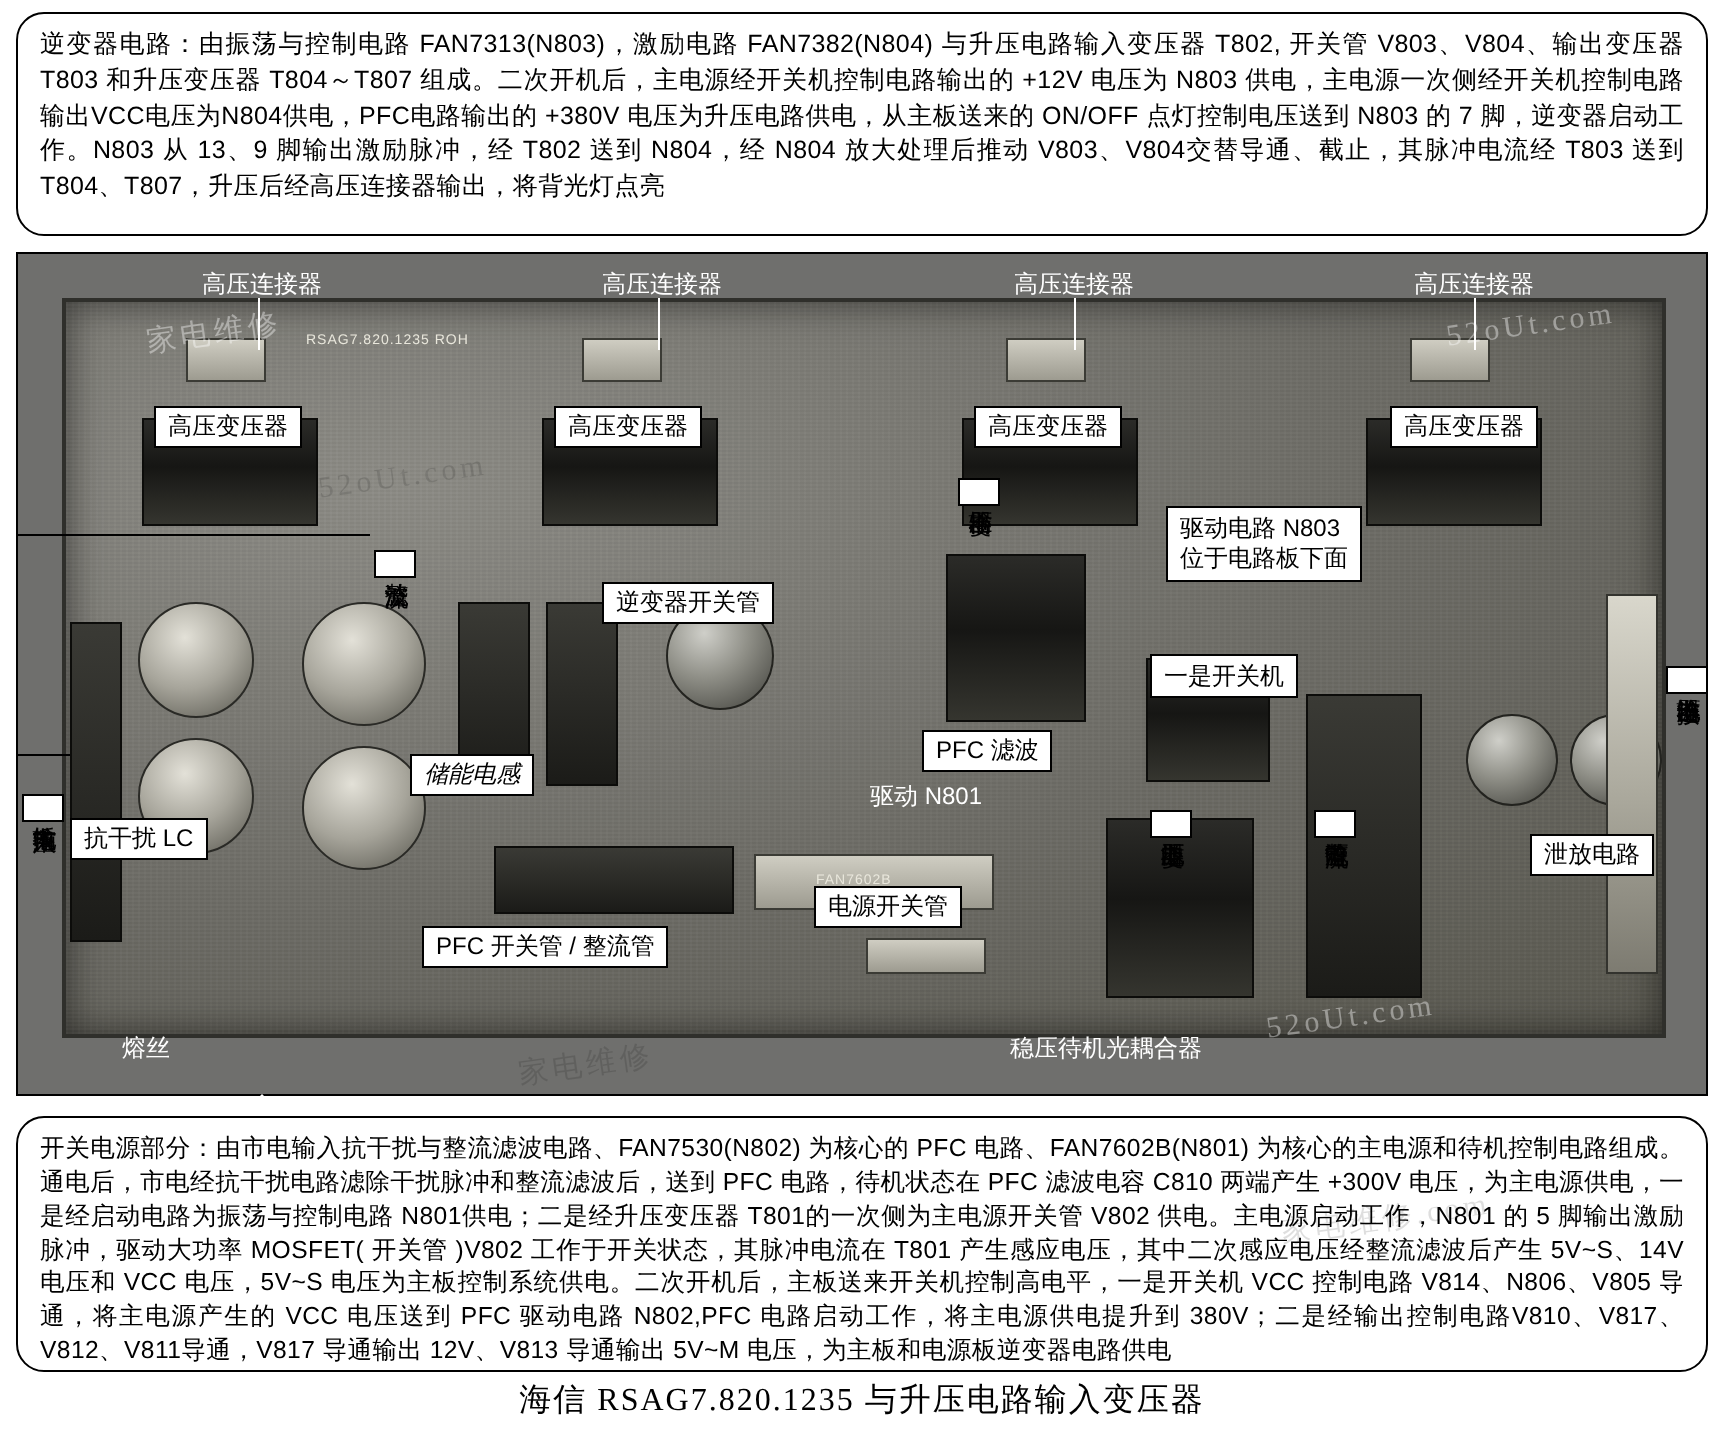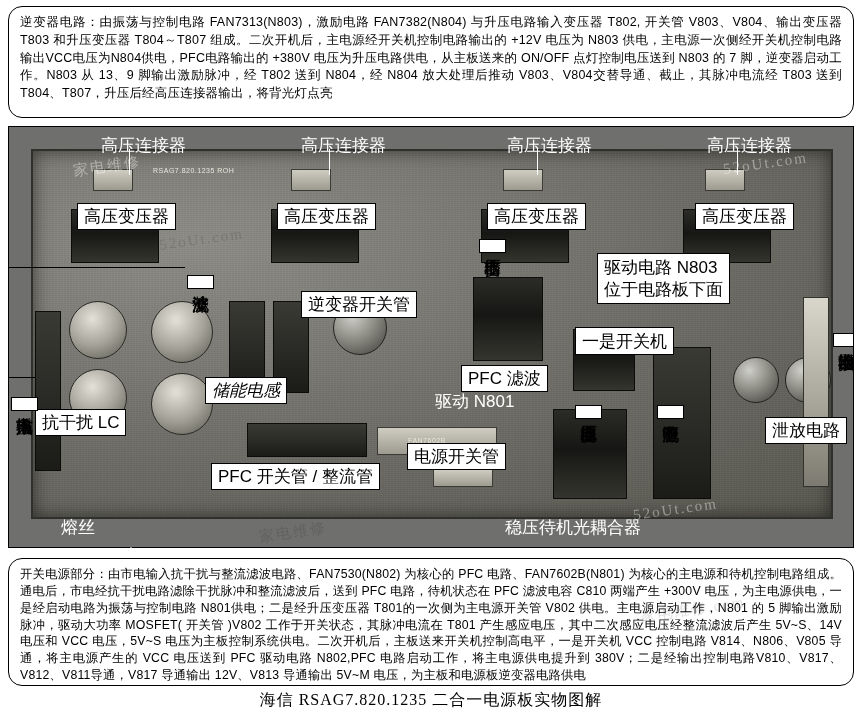--- a/index.html
+++ b/index.html
@@ -52,21 +52,21 @@
   .cap{background:radial-gradient(circle at 35% 28%,#cfcfc9 0%,#8e8e86 45%,#3d3d38 100%);border-radius:50%;border:1px solid #23231f;}
   .coil{background:radial-gradient(circle at 40% 30%,#e3e1d8 0%,#a6a49a 50%,#55544c 100%);border-radius:50%;border:1px solid #2a2a26;}
   .blk{background:linear-gradient(180deg,#3a3a35 0%,#1b1b18 100%);border:1px solid #0c0c0a;}
   .lite{background:linear-gradient(180deg,#cfcdc2 0%,#9d9b90 100%);border:1px solid #3b3b35;}
   .conn{background:linear-gradient(180deg,#d9d7cc 0%,#a9a79b 55%,#7d7b71 100%);border:1px solid #33332e;}
   .silk{position:absolute;color:#e9e7dc;font-size:7px;letter-spacing:.5px;}
 
   
   .lbl{
     position:absolute;background:#fff;border:1.2px solid #000;
-    font-size:17px;line-height:1.15;padding:2.5px 6px;white-space:nowrap;
+    font-size:12px;line-height:1.15;padding:2.5px 6px;white-space:nowrap;
     box-sizing:border-box;z-index:8;
   }
   .lbl.v{ writing-mode:vertical-rl; text-orientation:upright; padding:6px 2.5px; }
   .lbl.plain{border:none;background:transparent;}
   .ln{position:absolute;background:#000;z-index:7;}
   .ln.h{height:1.2px;}
   .ln.v{width:1.2px;}
 
   
   .wm{position:absolute;color:rgba(255,255,255,.40);font-size:15px;letter-spacing:2px;
@@ -146,21 +146,21 @@
     <div class="lbl" style="left:478px;top:76px;">高压变压器</div>
     <div class="lbl" style="left:686px;top:76px;">高压变压器</div>
 
     <div class="ln h" style="left:0;top:140px;width:176px;background:#000;"></div>
     <div class="ln h" style="left:0;top:250px;width:26px;background:#000;"></div>
 
     <div class="lbl v" style="left:178px;top:148px;">整流滤波</div>
     <div class="lbl" style="left:248px;top:164px;margin-left:44px;">逆变器开关管</div>
     <div class="lbl v" style="left:470px;top:112px;">输出变压器</div>
 
-    <div class="lbl" style="left:588px;top:126px;white-space:pre-line;line-height:1.3;">驱动电路 N803
+    <div class="lbl" style="left:574px;top:126px;white-space:pre-line;line-height:1.3;">驱动电路 N803
 位于电路板下面</div>
 
     <div class="lbl" style="left:566px;top:200px;text-align:center;line-height:1.25;">一是开关机</div>
 
     <div class="lbl" style="left:452px;top:238px;">PFC 滤波</div>
     <div class="lbl" style="left:420px;top:262px;border:none;background:transparent;color:#fff;">驱动 N801</div>
 
     <div class="lbl" style="left:196px;top:250px;font-style:italic;">储能电感</div>
     <div class="lbl" style="left:26px;top:282px;">抗干扰 LC</div>
     <div class="lbl v" style="left:2px;top:270px;">市电输入插座</div>
@@ -182,15 +182,15 @@
 
   <div class="ln h" style="left:120px;top:556px;width:0;"></div>
   <div class="notch" style="left:120px;top:547px;"></div>
 
   <div class="textbox" id="bottom-box">
     <span>开关电源部分：</span><span>由市电输入抗干扰与整流滤波电路、FAN7530(N802) 为核心的 PFC 电路、FAN7602B(N801) 为核心的主电源和待机控制电路组成。通电后，市电经抗干扰电路滤除干扰脉冲和整流滤波后，送到 PFC 电路，待机状态在 PFC 滤波电容 C810 两端产生 +300V 电压，为主电源供电，一是经启动电路为振荡与控制电路 N801供电；二是经升压变压器 T801的一次侧为主电源开关管 V802 供电。主电源启动工作，N801 的 5 脚输出激励脉冲，驱动大功率 MOSFET( 开关管 )V802 工作于开关状态，其脉冲电流在 T801 产生感应电压，其中二次感应电压经整流滤波后产生 5V~S、14V 电压和 VCC 电压，5V~S 电压为主板控制系统供电。二次开机后，主板送来开关机控制高电平，一是开关机 VCC 控制电路 V814、N806、V805 导通，将主电源产生的 VCC 电压送到 PFC 驱动电路 N802,PFC 电路启动工作，将主电源供电提升到 380V；二是经输出控制电路V810、V817、V812、V811导通，V817 导通输出 12V、V813 导通输出 5V~M 电压，为主板和电源板逆变器电路供电</span>
   </div>
 
   <div class="wm dark" style="left:640px;top:600px;">家电维修.com</div>
 
-  <div id="caption">海信 RSAG7.820.1235 二合一电源板实物图解</div>
+  <div id="caption">海信 RSAG7.820.1235 与升压电路输入变压器</div>
 
 </div>
 
 </body></html>

